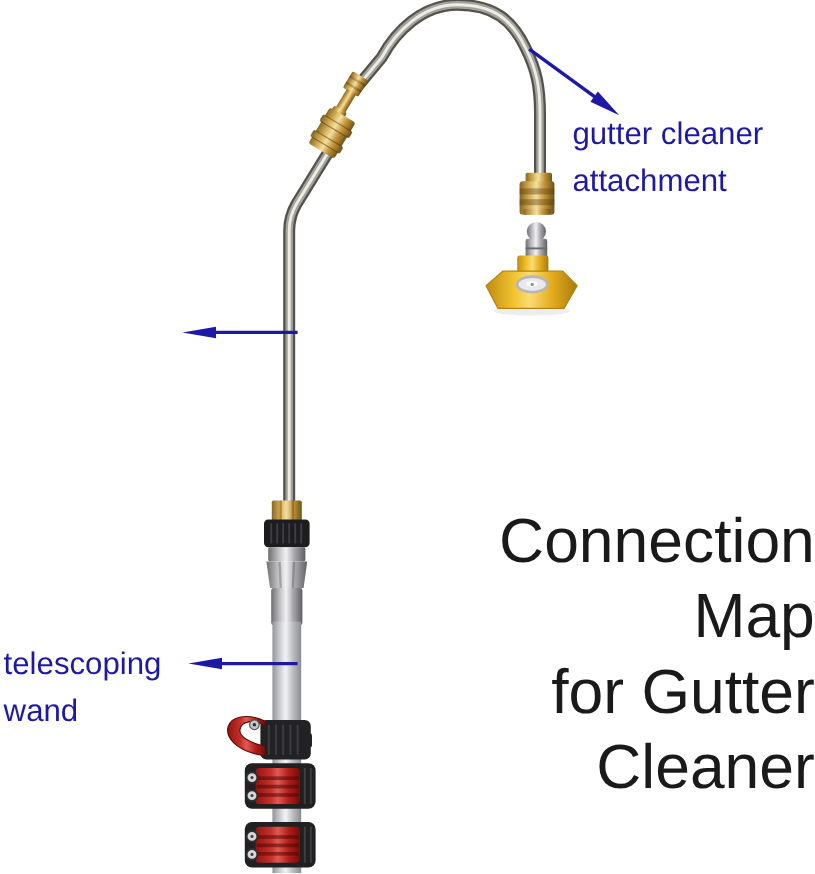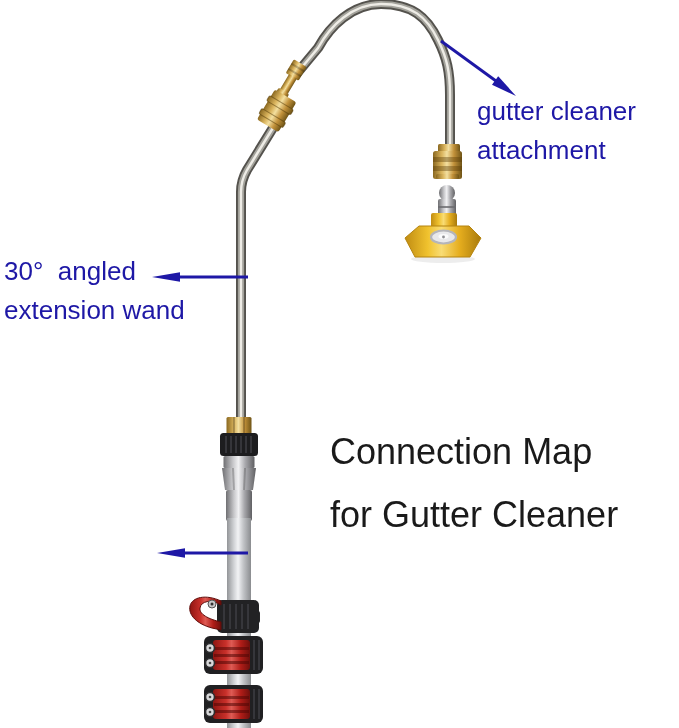--- a/index.html
+++ b/index.html
@@ -5,22 +5,22 @@
   html,body{margin:0;padding:0;}
   body{width:679px;height:728px;background:var(--bg,#fff);overflow:hidden;
        font-family:"Liberation Sans","DejaVu Sans",sans-serif;}
   .stage{position:relative;width:679px;height:724px;background:var(--bg,#fff);}
   .art{position:absolute;left:0;top:0;width:679px;height:728px;}
   .label{position:absolute;white-space:pre-wrap;color:var(--blue,#1e18a6);
          font-size:26px;line-height:39px;letter-spacing:0px;}
   .label-attachment{left:477px;top:92px;}
   .label-extension{left:4px;top:252px;}
   .label-telescoping{left:3px;top:534px;}
-  .title{position:absolute;left:330px;top:420px;width:349px;text-align:left;
-         white-space:pre-wrap;color:var(--black,#1a1a1a);font-size:36px;line-height:63px;}
+  .title{position:absolute;left:330px;top:420px;width:349px;text-align:right;
+         white-space:pre-wrap;color:var(--black,#1a1a1a);font-size:52px;line-height:63px;}
   .arrow-line{stroke:var(--blue,#1e18a6);stroke-width:2.8;fill:none;}
   .arrow-head{fill:var(--blue,#1e18a6);stroke:none;}
   .knurl{stroke:#3d3d42;stroke-width:1.6;}
   .facet{stroke:rgba(0,0,0,.22);stroke-width:2;}
 </style>
 </head>
 <body>
 
 <div class="stage">
 
@@ -191,18 +191,18 @@
       <polygon points="152,277 180,272.2 180,281.8" class="arrow-head"></polygon>
     </g>
     <g>
       <line x1="248" y1="553" x2="183" y2="553" class="arrow-line"></line>
       <polygon points="157,553 185,548.2 185,557.8" class="arrow-head"></polygon>
     </g>
   </svg>
 
   <div class="label label-attachment">gutter cleaner
 attachment</div>
-  <div class="label label-extension">30°  angled
-extension wand</div>
+  <div class="label label-telescoping">telescoping
+wand</div>
   <div class="title">Connection Map
 for Gutter Cleaner</div>
 
 </div>
 
 </body></html>

